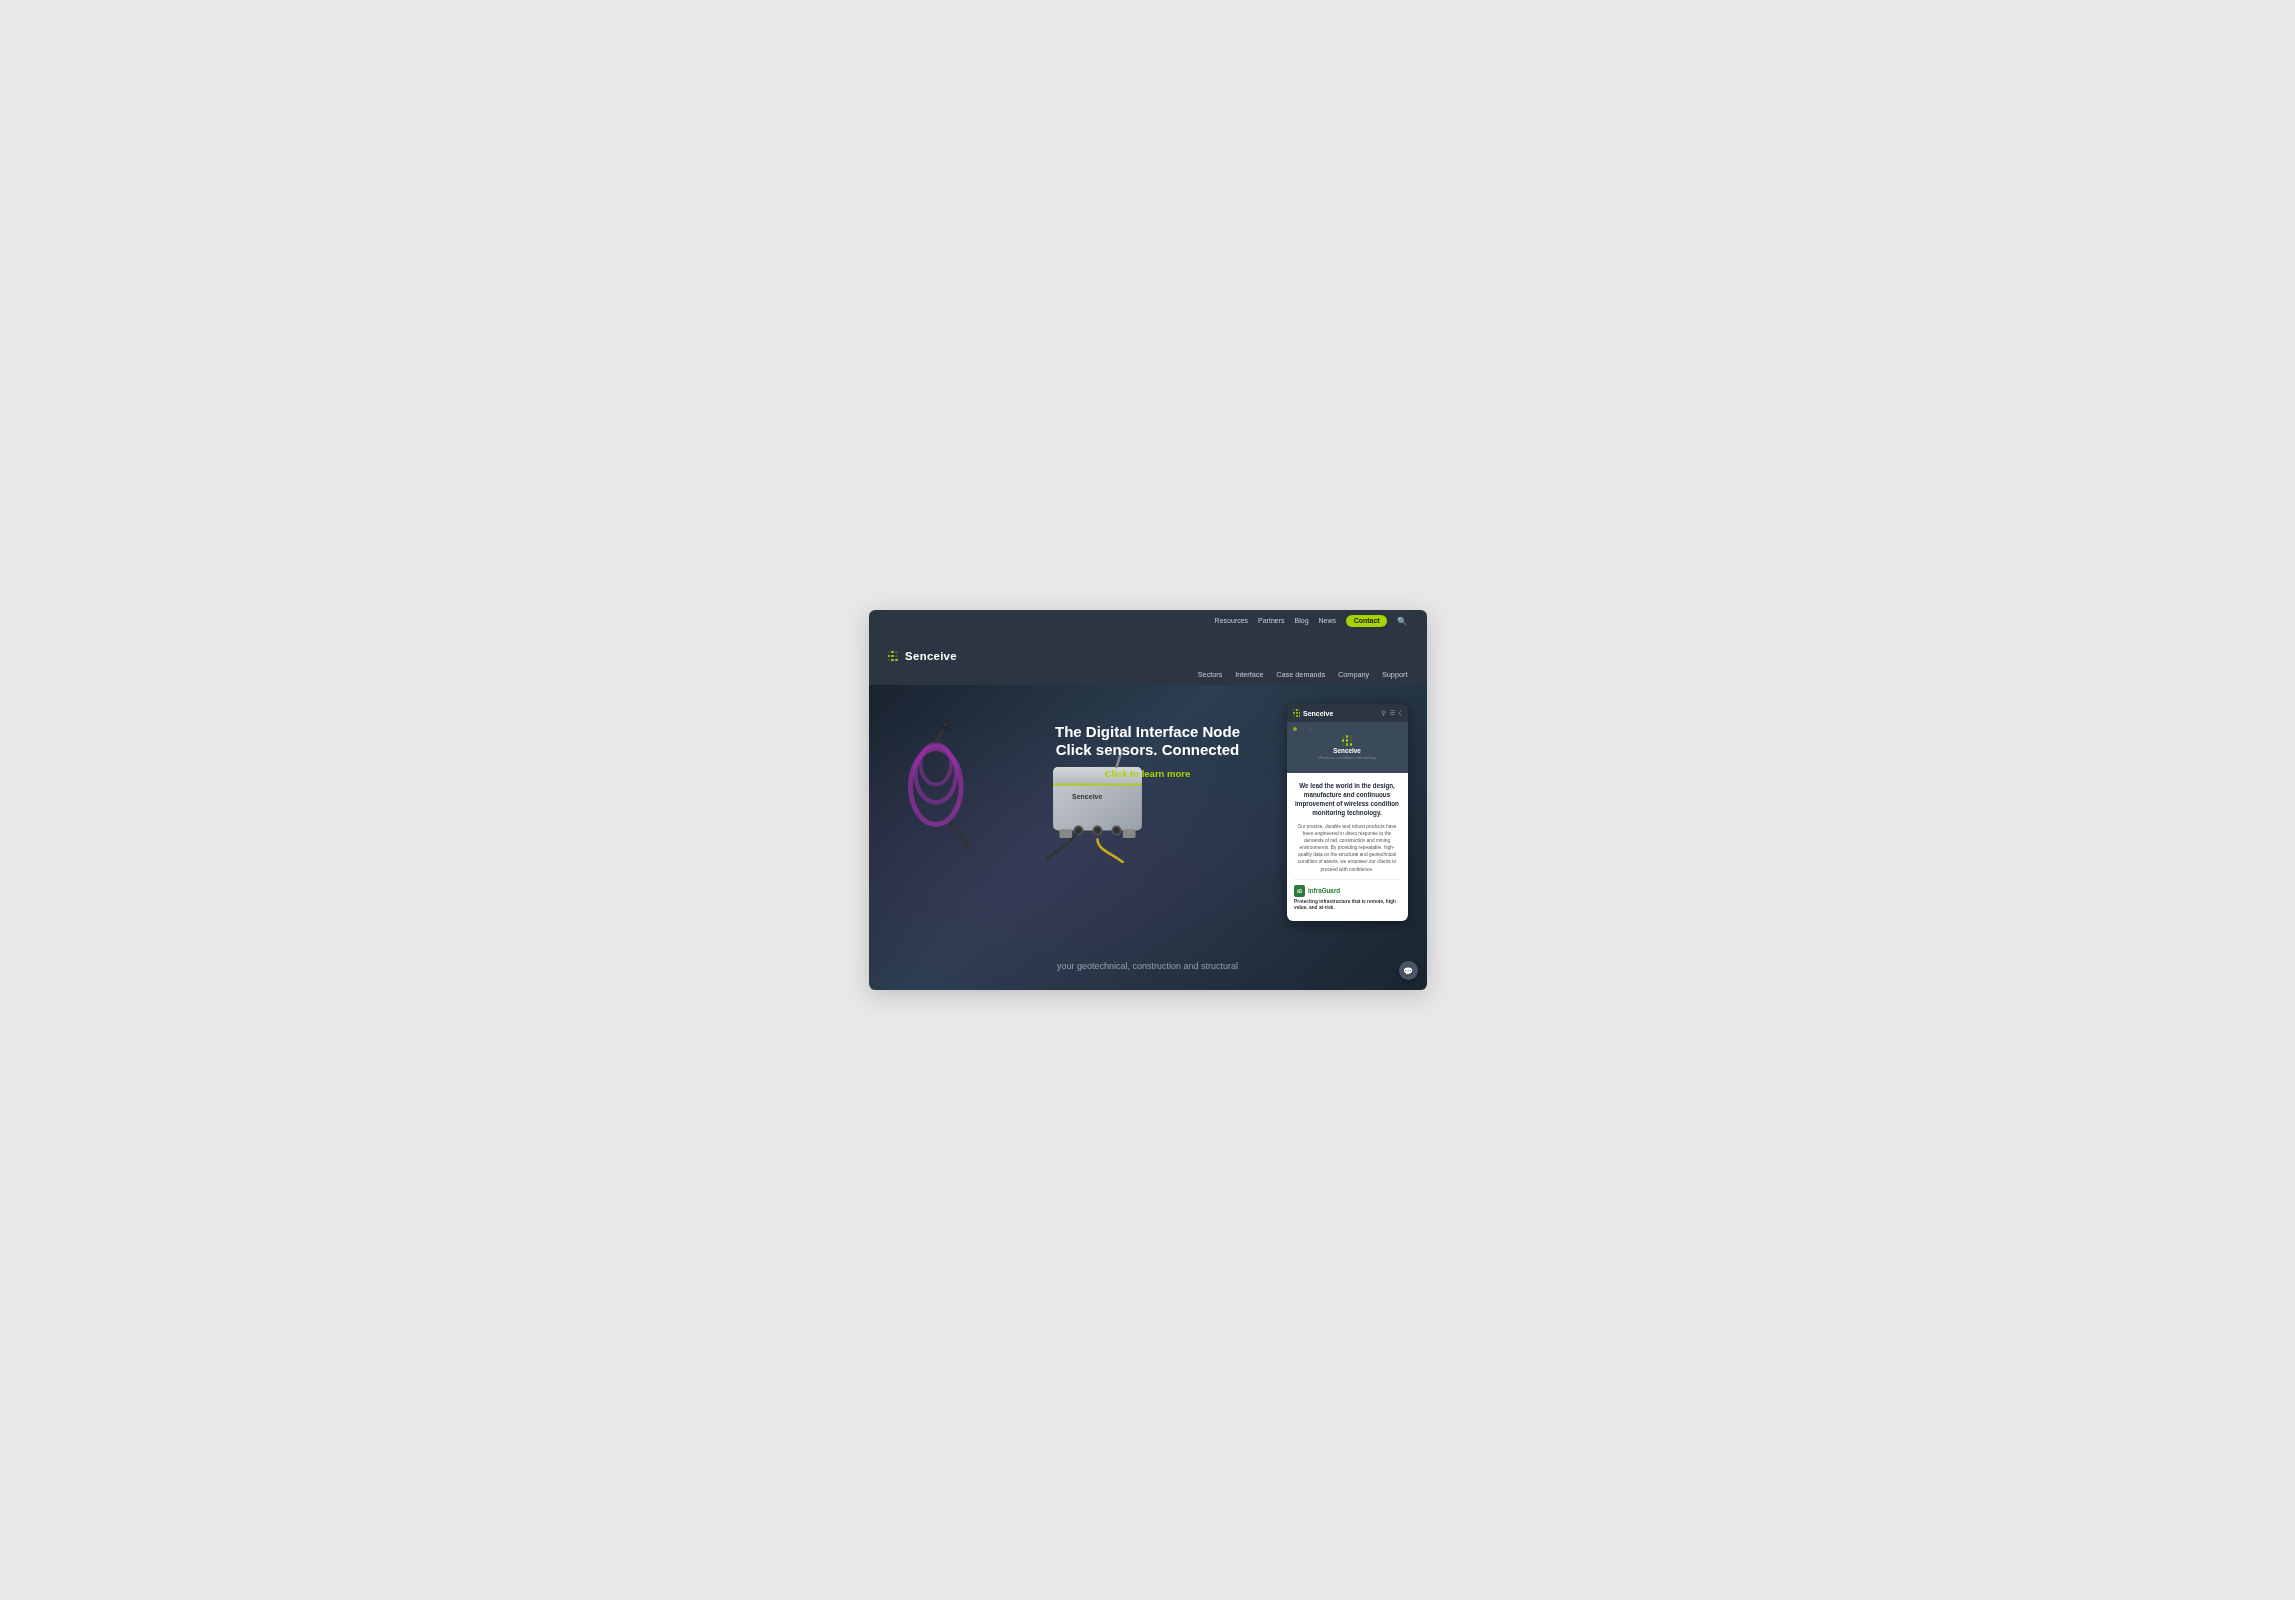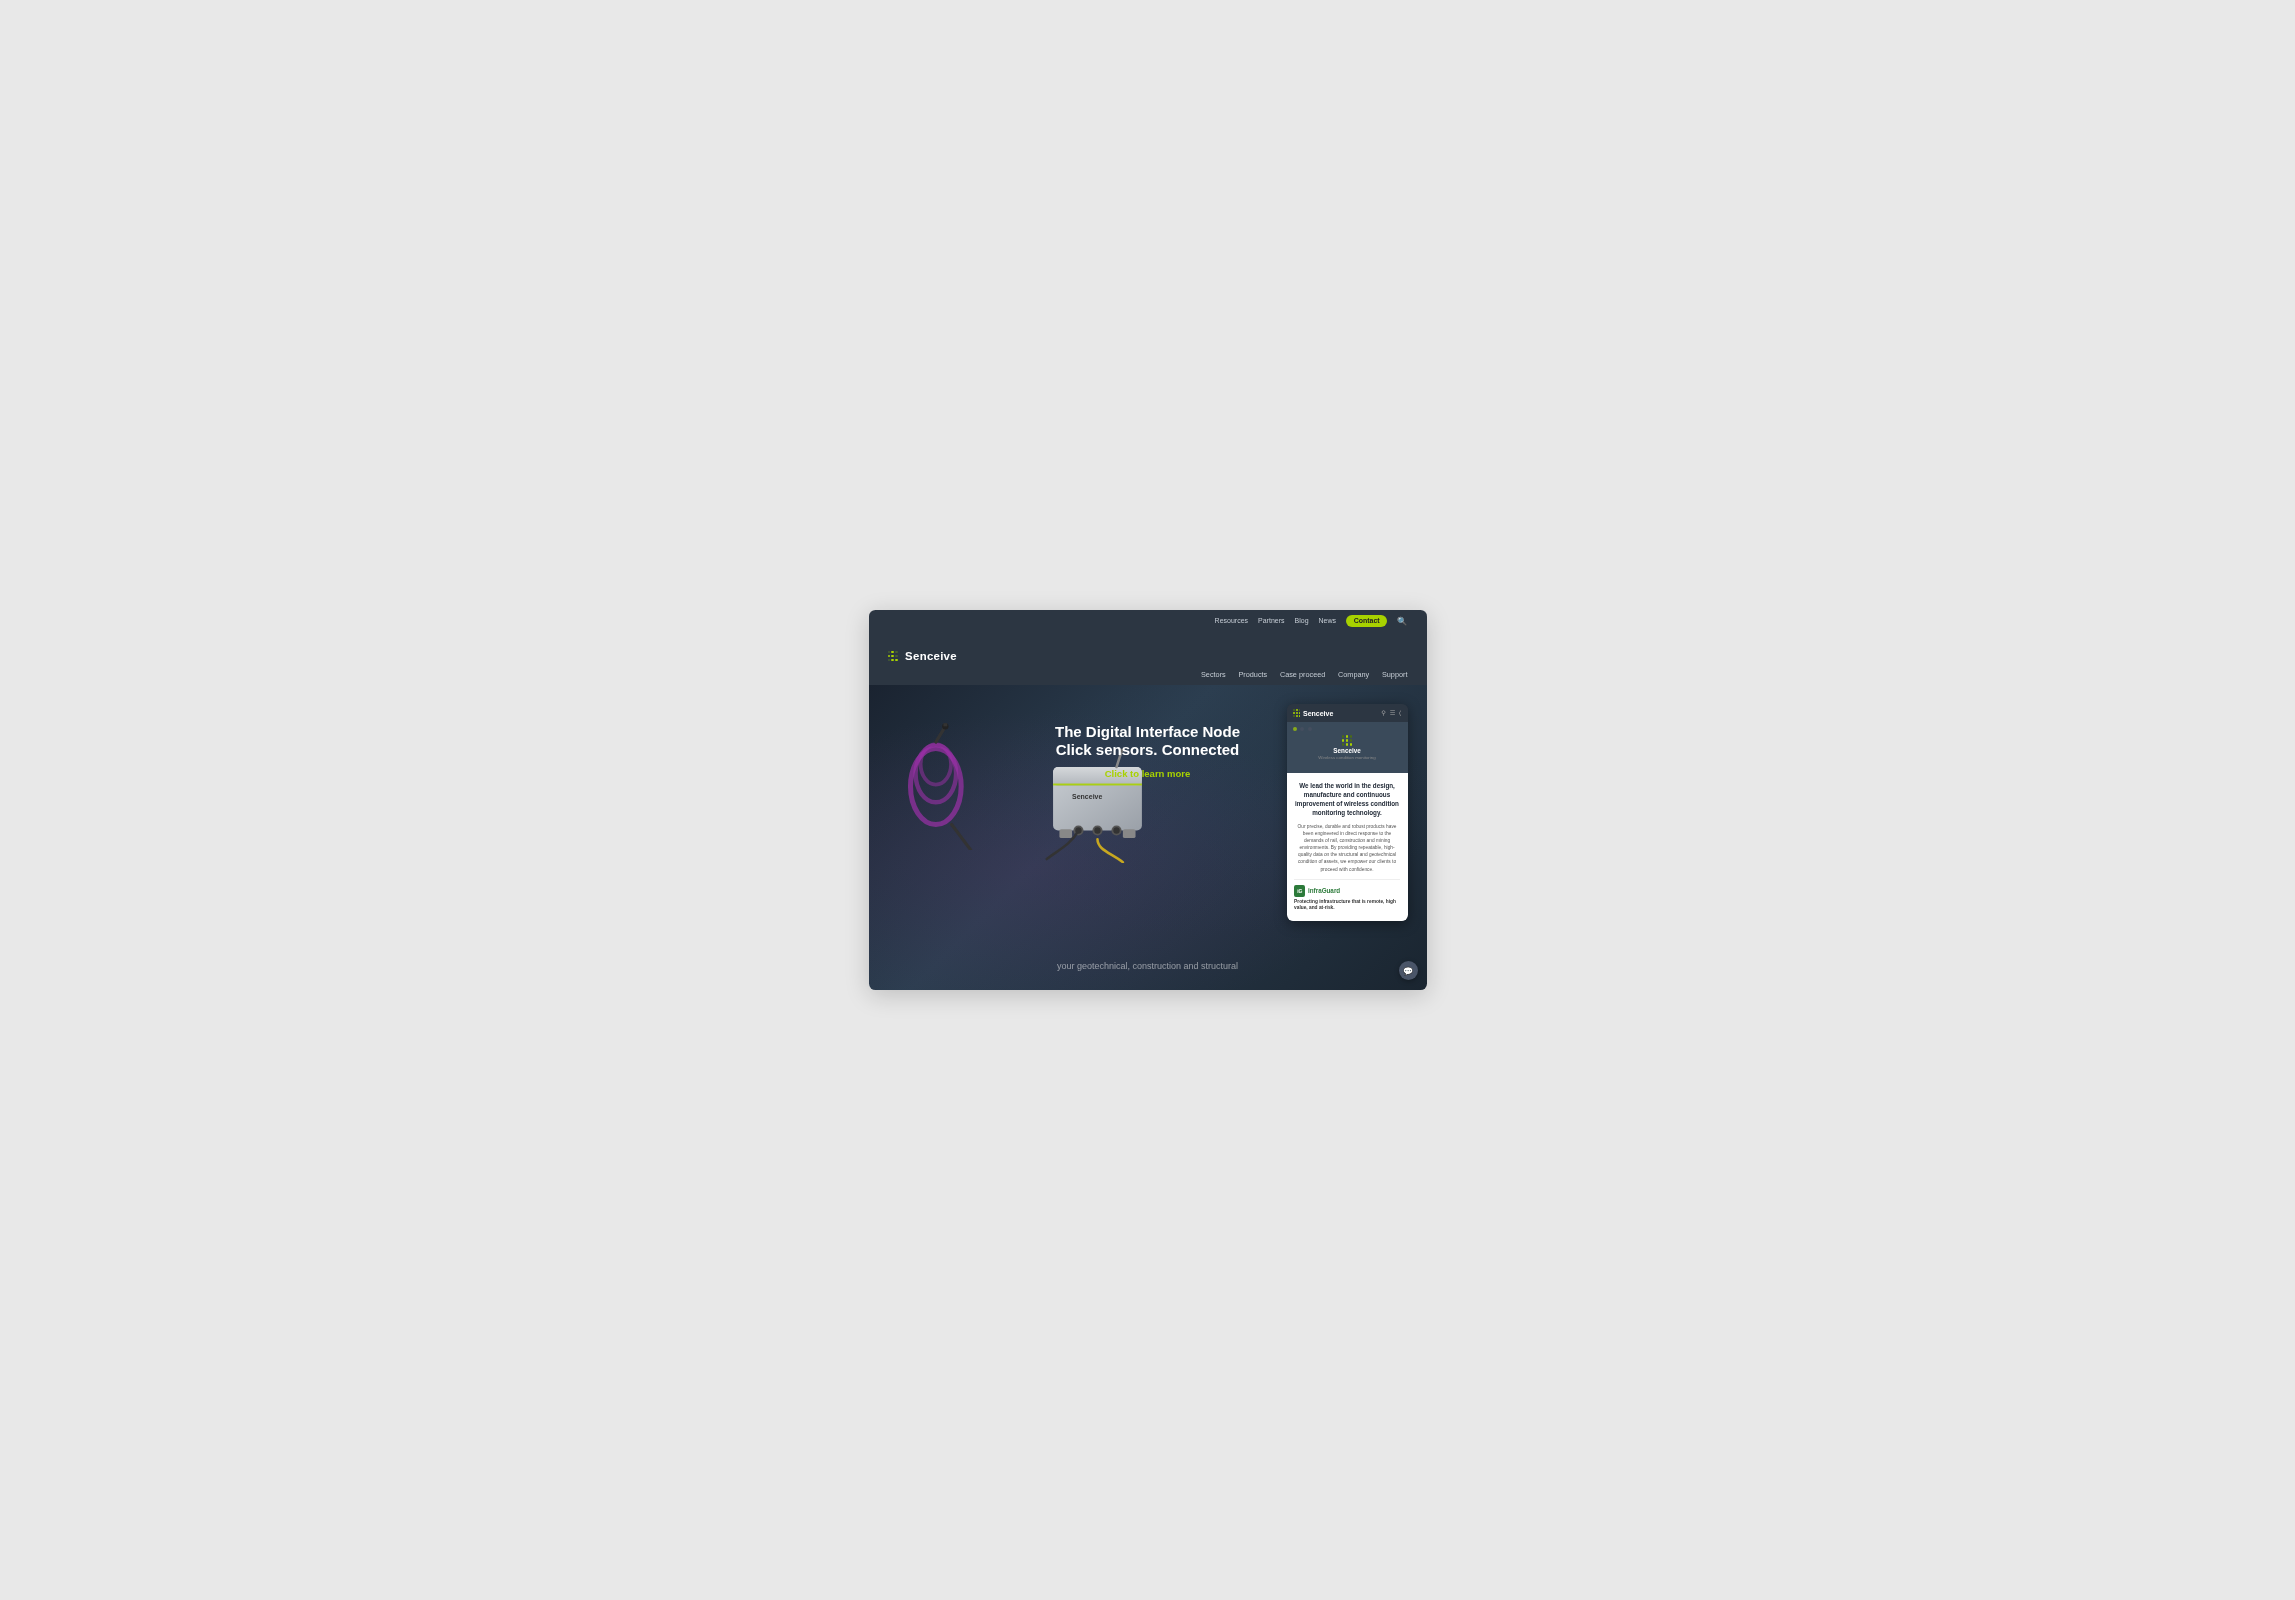--- a/index.html
+++ b/index.html
@@ -362,22 +362,22 @@
           <div class="logo-dot"></div>
           <div class="logo-dot dim"></div>
           <div class="logo-dot dim"></div>
           <div class="logo-dot"></div>
           <div class="logo-dot"></div>
         </div>
         <span class="logo-text">Senceive</span>
       </div>
       <div class="nav-links">
         <a>Sectors</a>
-        <a>Products</a>
-        <a>Case proceed</a>
+        <a>Interface</a>
+        <a>Case demands</a>
         <a>Company</a>
         <a>Support</a>
       </div>
     </div>
   </nav>
 
   <section class="hero">
     <div class="hero-bg-overlay"></div>
 
     <div class="cable-purple">

